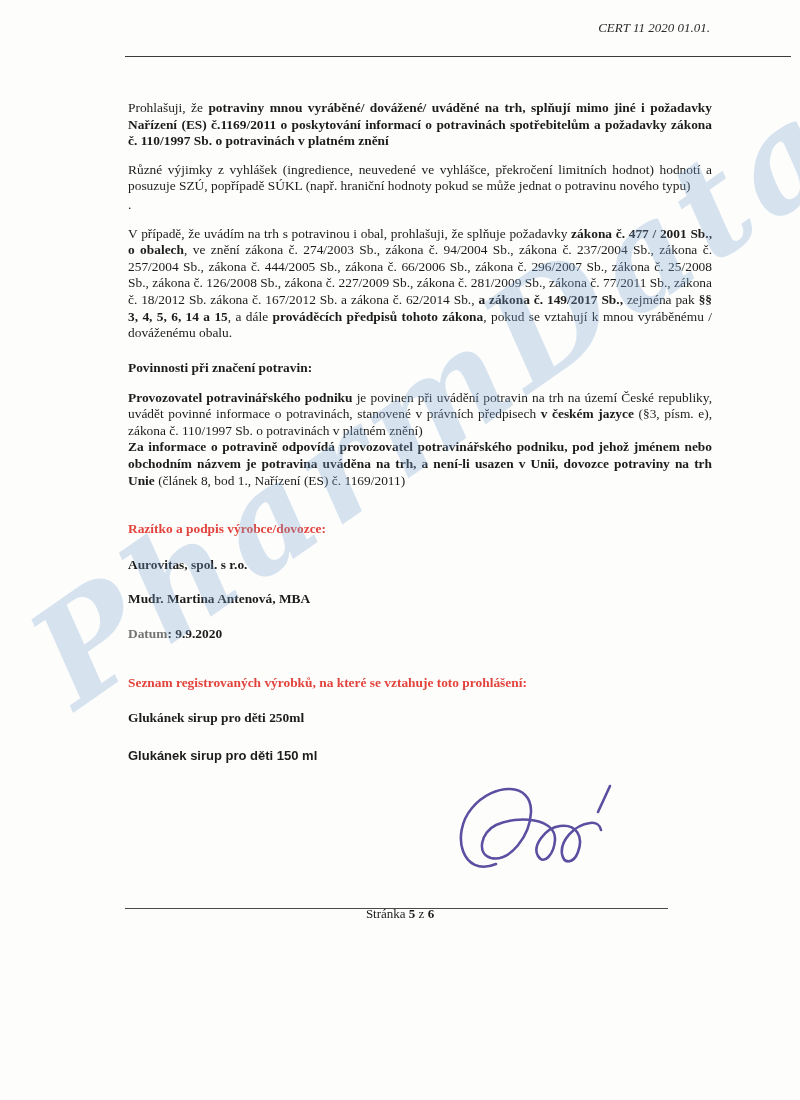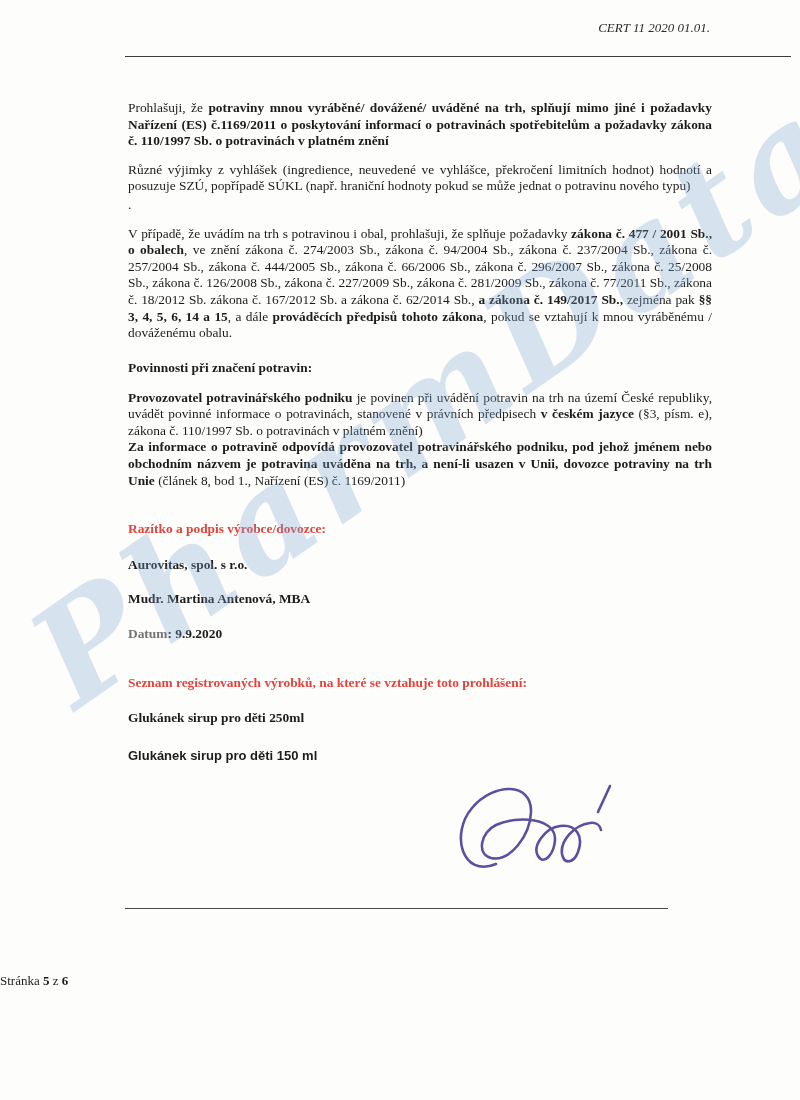--- a/index.html
+++ b/index.html
@@ -90,23 +90,24 @@
   }
   .footer-rule {
     position: absolute;
     top: 908px;
     left: 125px;
     width: 543px;
     border-top: 1.3px solid #4a4a4a;
   }
   .footer {
     position: absolute;
-    top: 973px;
+    top: 906px;
     left: 0;
     width: 800px;
+    text-align: center;
     font-size: 13px;
     color: #1c1c1c;
   }
 </style>
 </head>
 <body>
 
 <div class="page">
 
   <div class="doc-ref">CERT 11 2020 01.01.</div>

